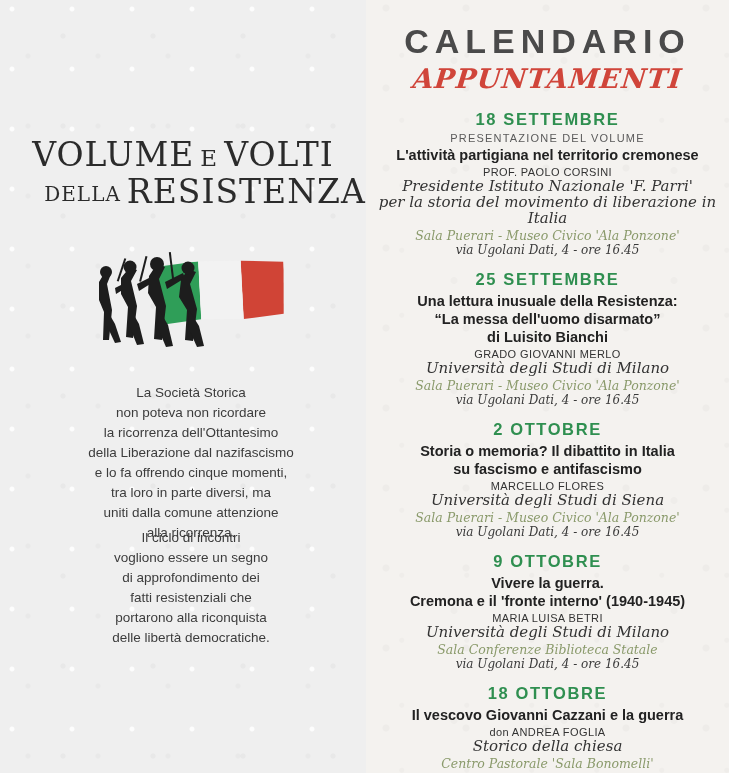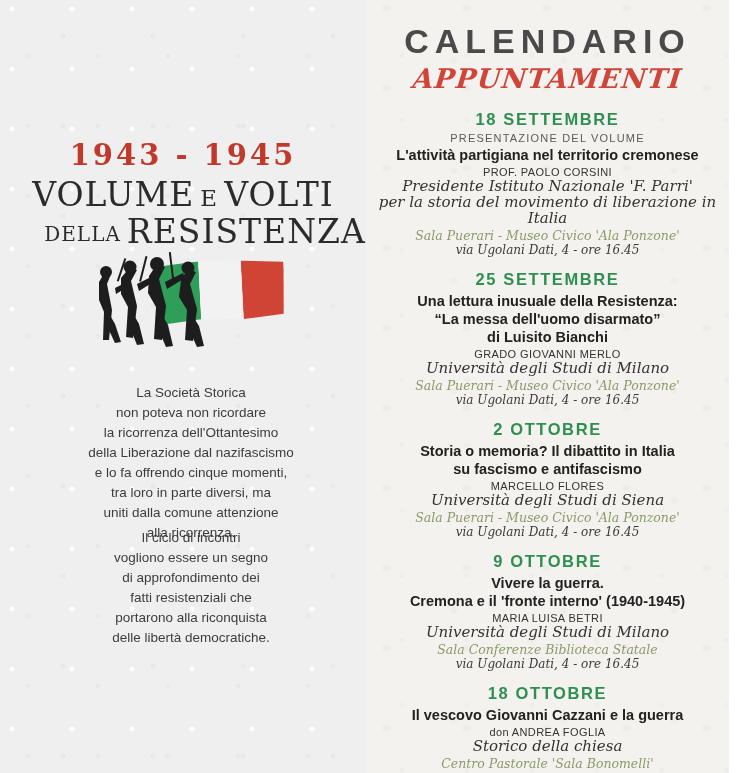--- a/index.html
+++ b/index.html
@@ -224,21 +224,20 @@
   }
 </style>
 </head>
 <body>
 
 <div class="poster">
 
   <div class="left-panel">
 
     <div class="title-block">
-      <div class="years">1943 - 1945</div>
       <div class="title-line1">
         <span>VOLUME</span><span class="small" style="margin:0 6px;">E</span><span>VOLTI</span>
       </div>
       <div class="title-line2">
         <span class="small" style="margin-right:6px;margin-left:44px;">DELLA</span><span>RESISTENZA</span>
       </div>
     </div>
 
     <div class="illustration">
       <div class="flag-band">

